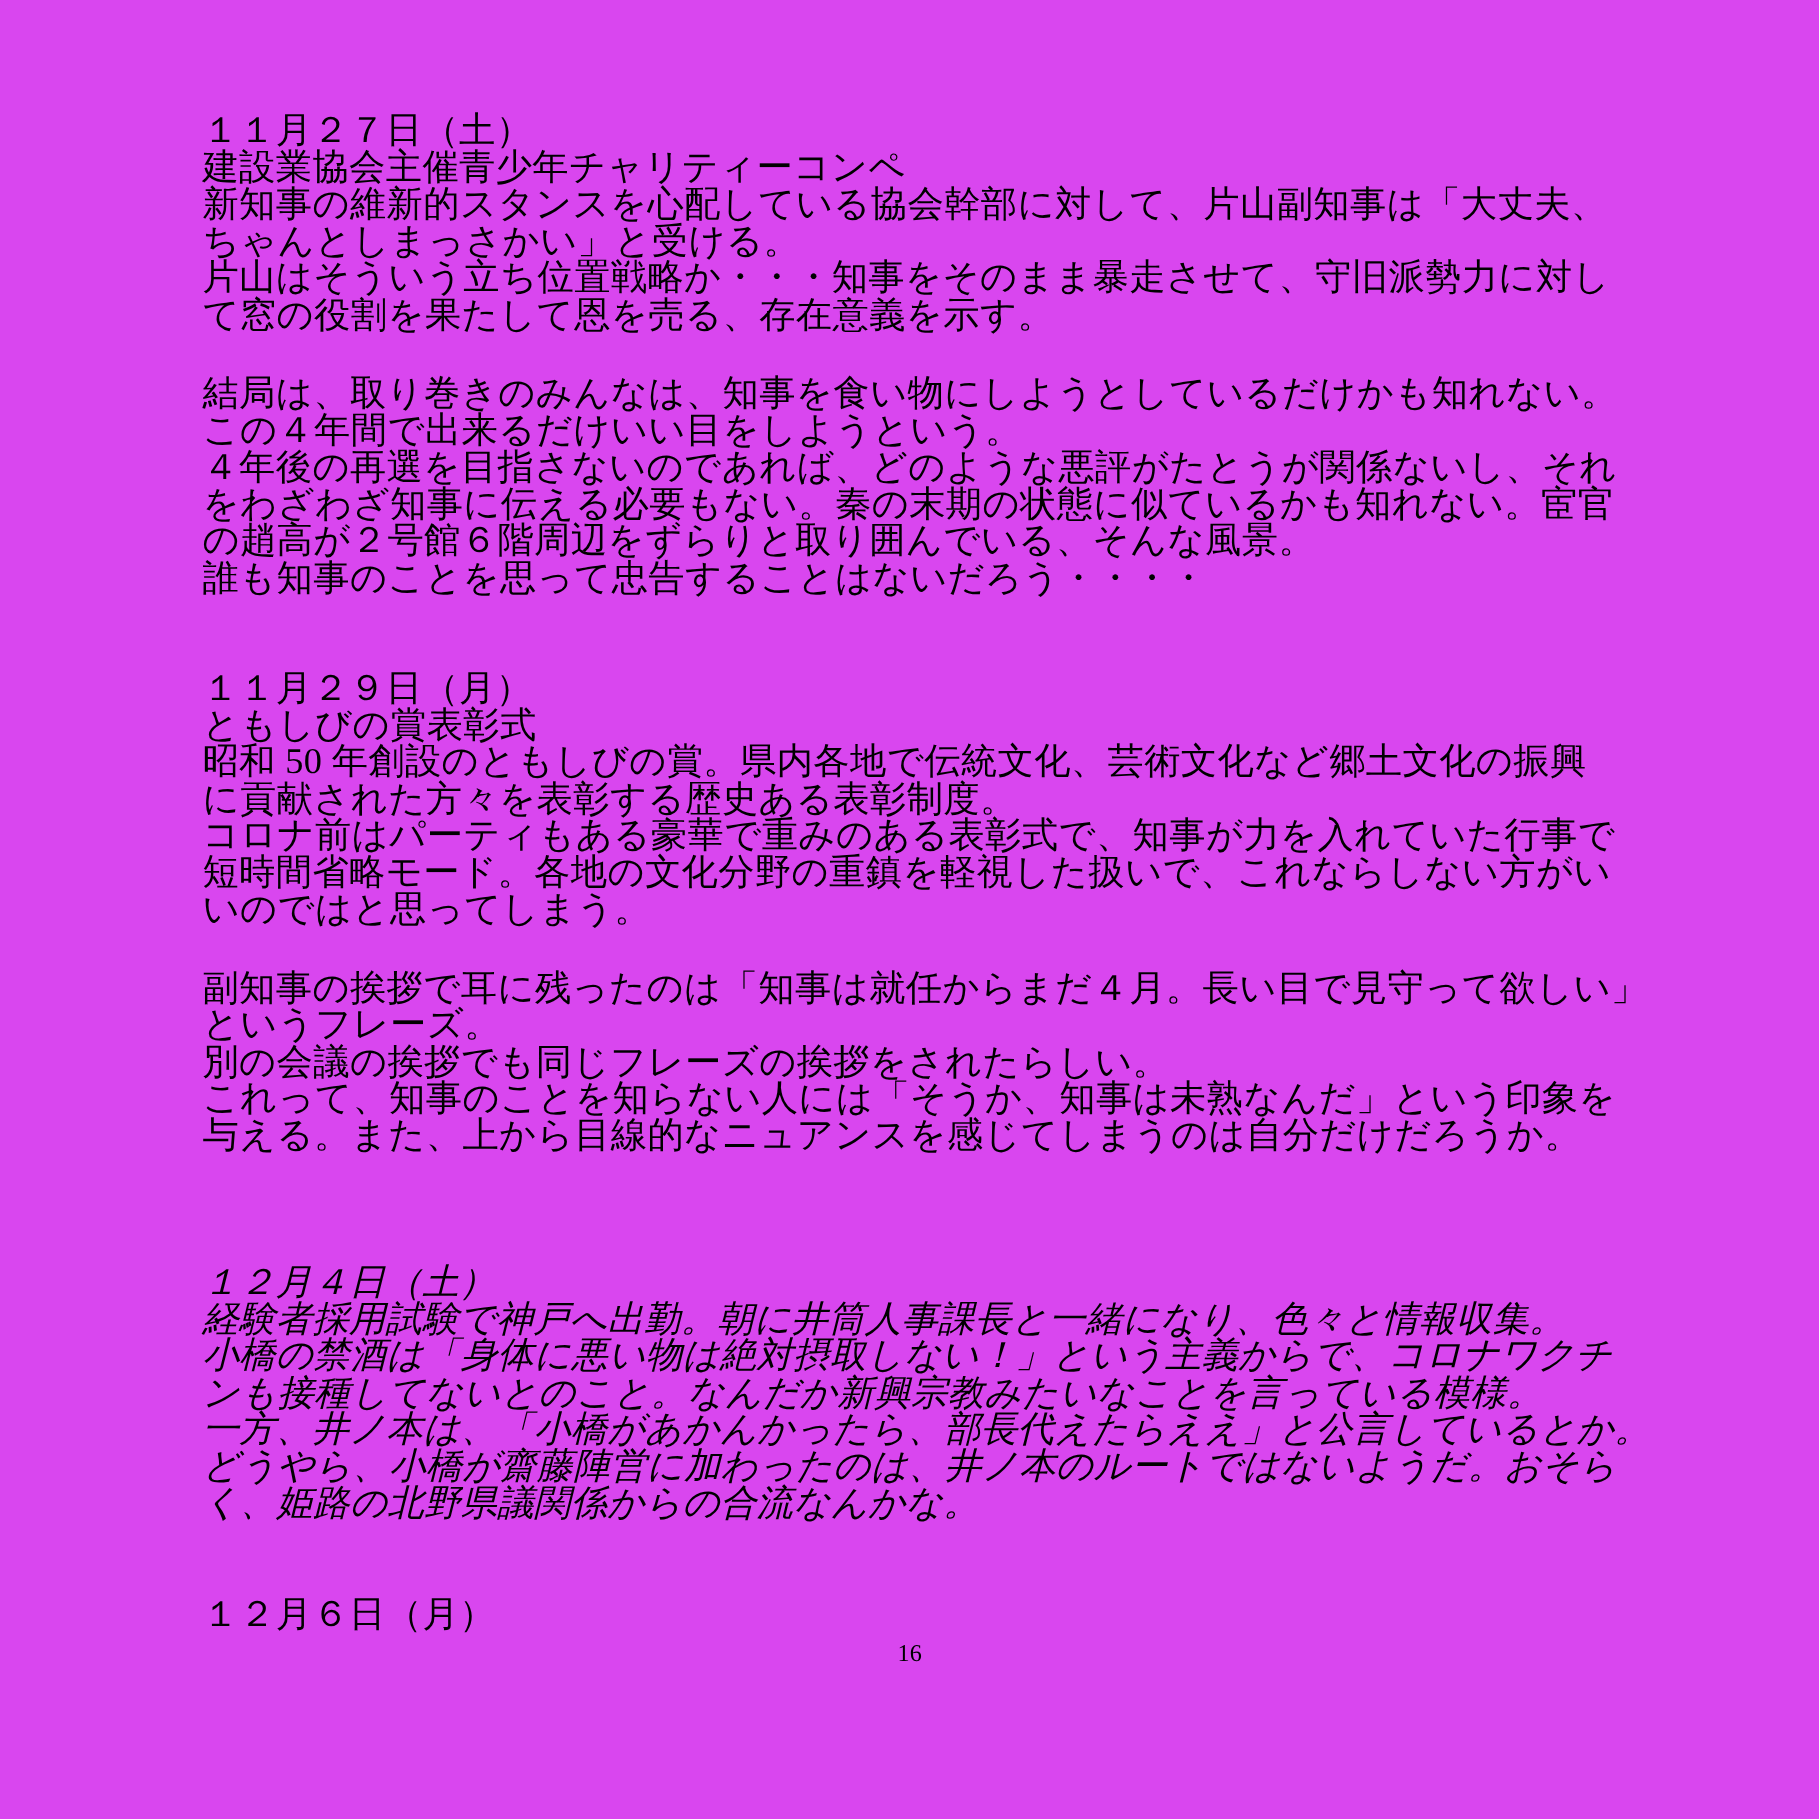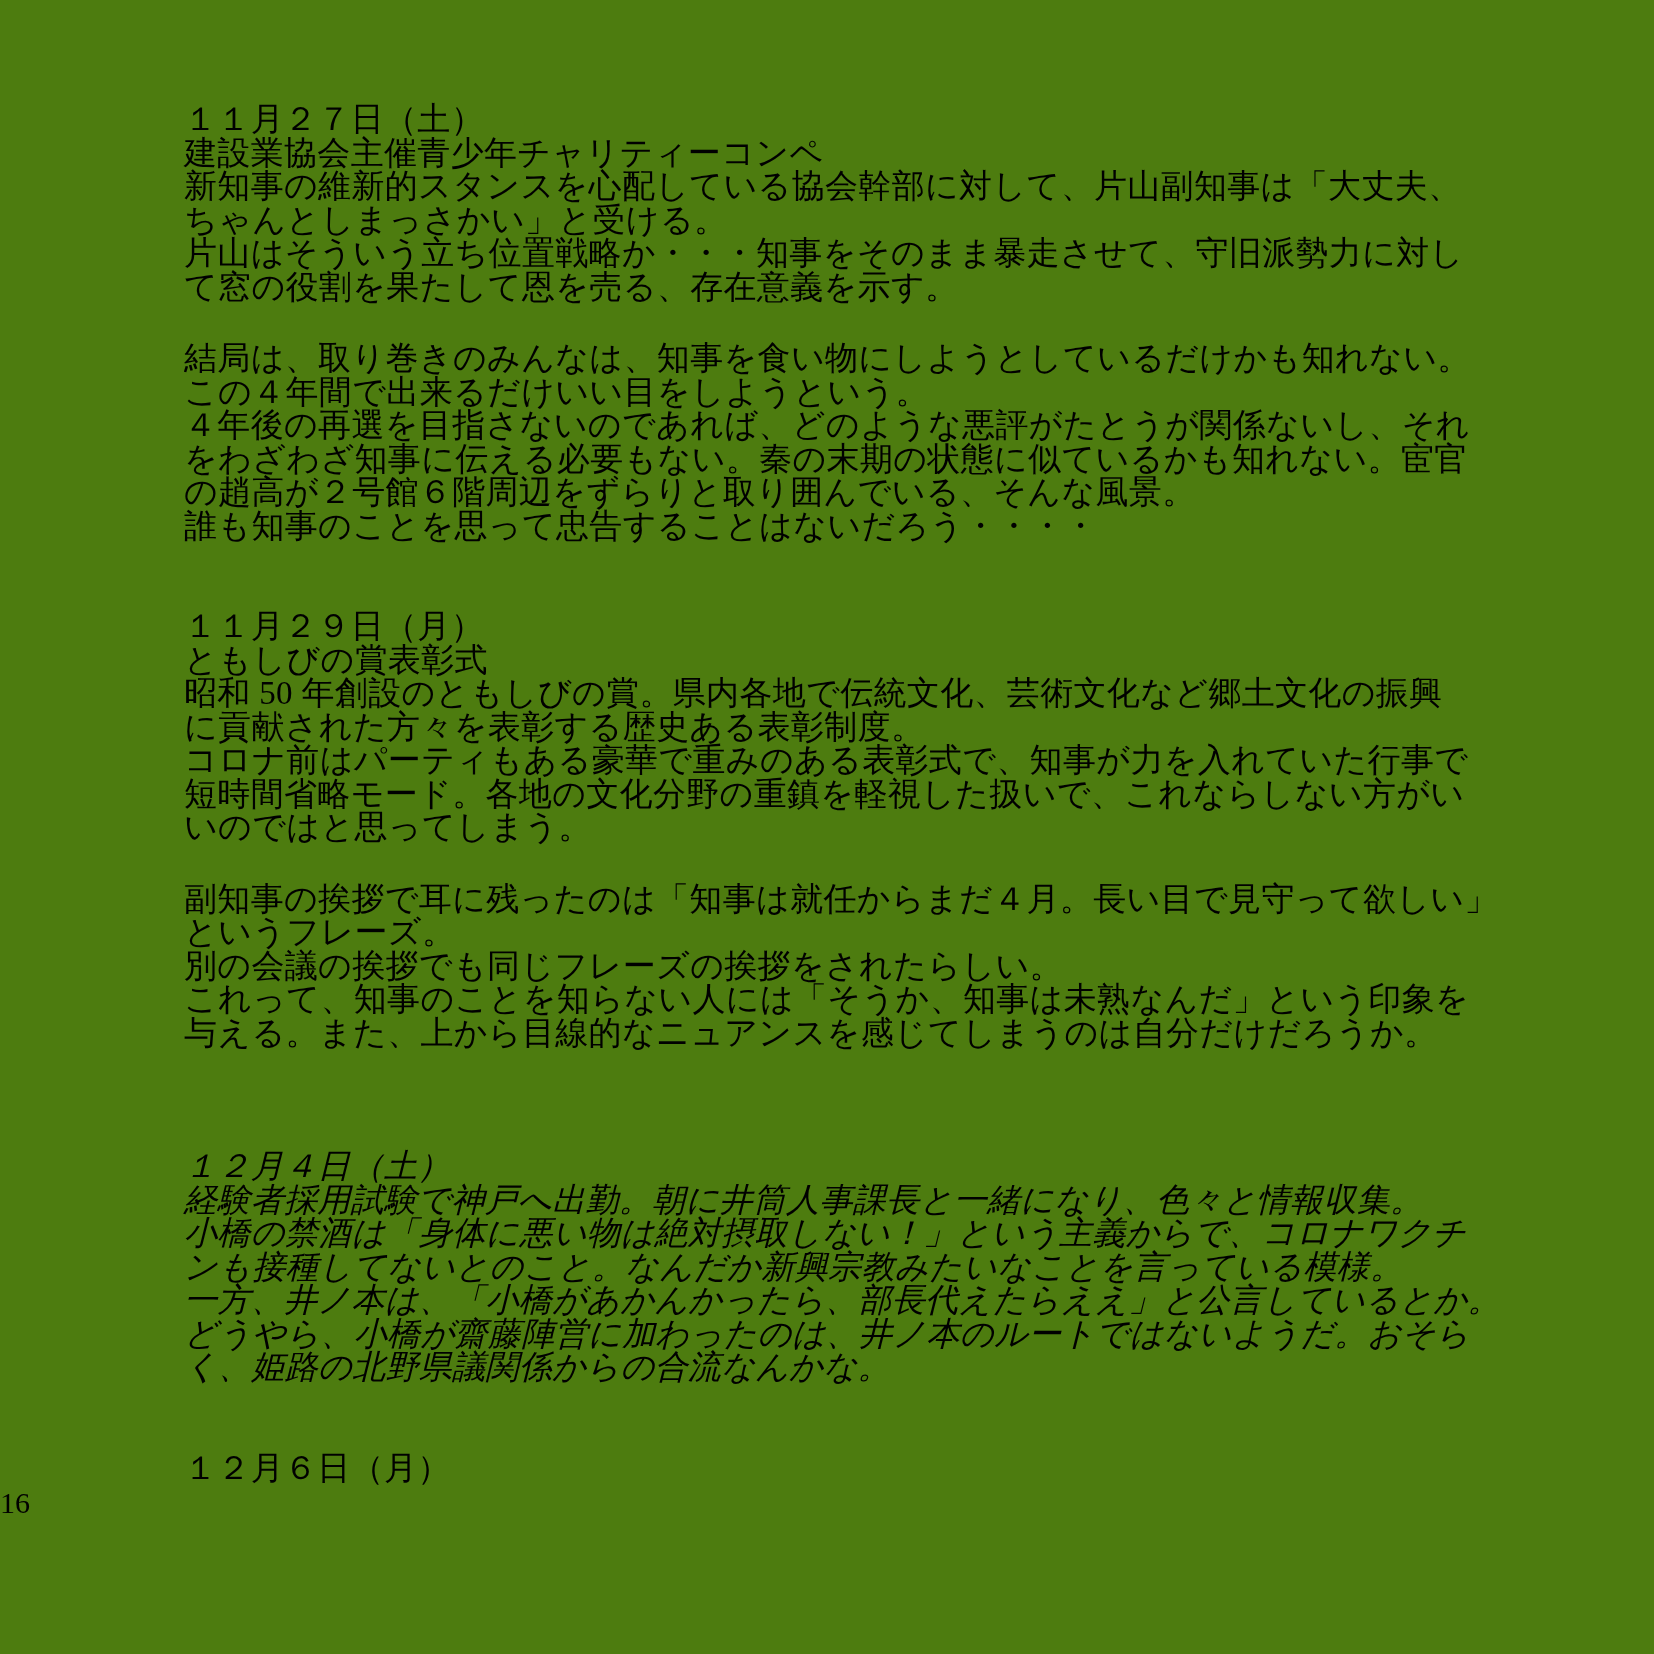--- a/index.html
+++ b/index.html
@@ -4,21 +4,21 @@
 <style>
   html, body {
     margin: 0;
     padding: 0;
     background: #ffffff;
   }
   .page {
     position: relative;
     width: 1654px;
     height: 1654px;
-    background: #4d7c0f;
+    background: #d946ef;
     color: #000000;
     font-family: "Liberation Serif", "DejaVu Serif", serif;
     overflow: hidden;
   }
   .content {
     position: absolute;
     left: 184px;
     top: 103px;
     width: 1300px;
   }
@@ -39,21 +39,22 @@
   }
   .entry.gap-large {
     margin-top: 100px;  
     font-style: italic;
   }
   .page-number {
     position: absolute;
     left: 0;
     right: 0;
     top: 1487px;
-    font-size: 30px;
+    text-align: center;
+    font-size: 22px;
     line-height: 32px;
   }
 </style>
 </head>
 <body>
 
 <div class="page">
   <div class="content" id="content">
       <section class="entry">
         <div class="line heading">１１月２７日（土）</div>

